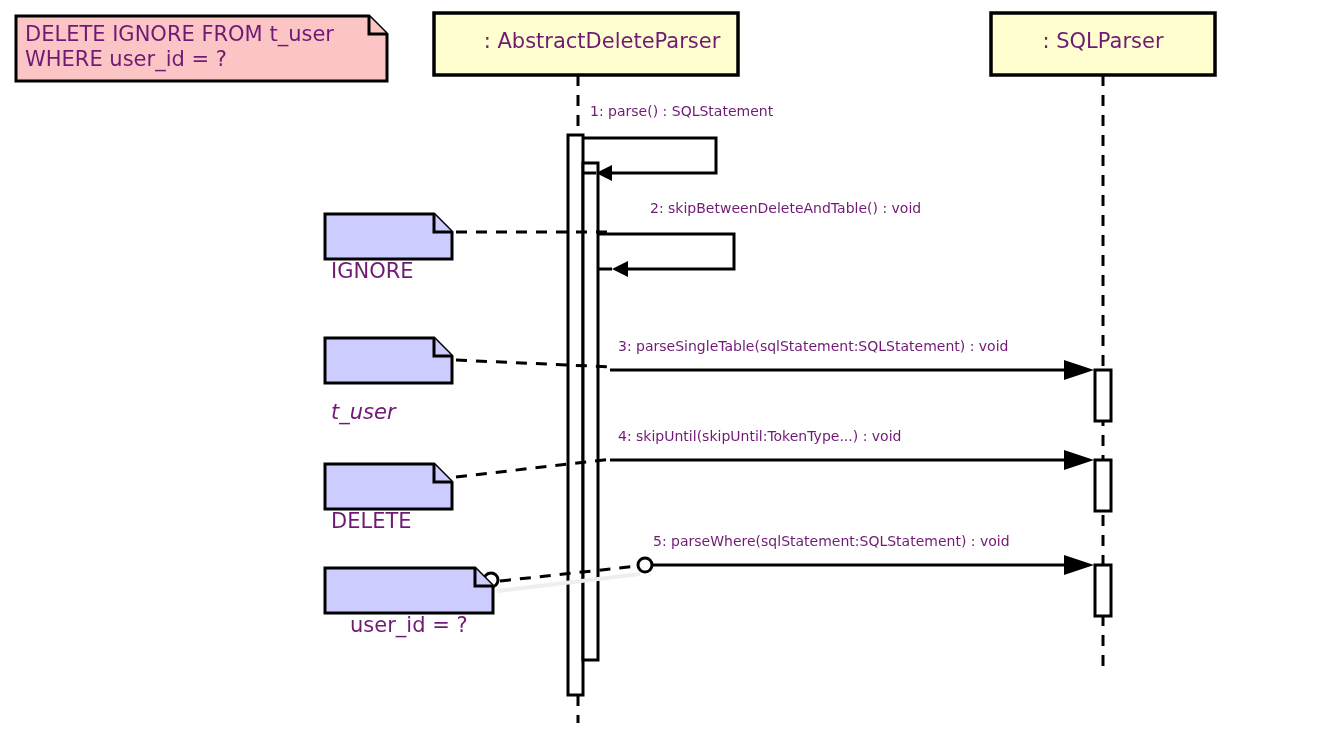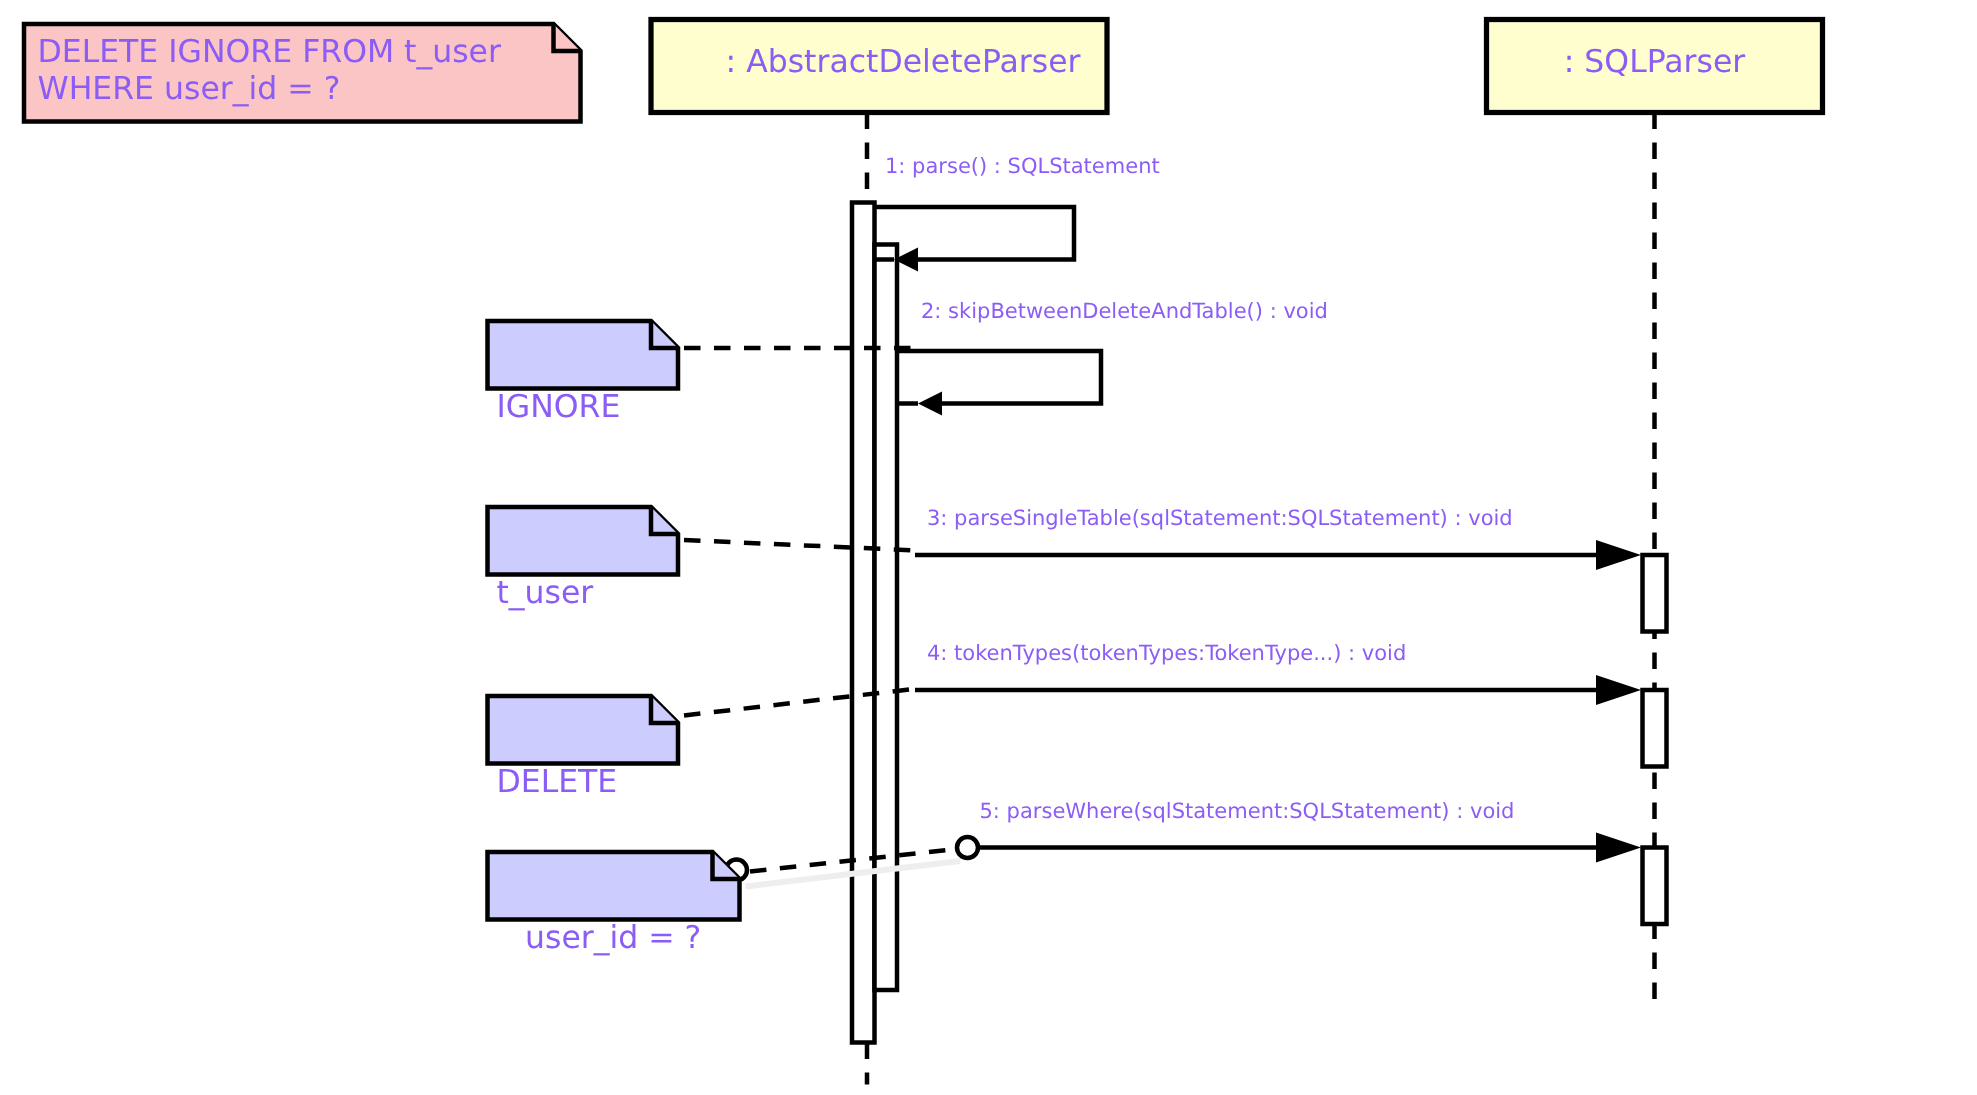--- a/index.html
+++ b/index.html
@@ -20,21 +20,21 @@
   #diagram-svg {
     position: absolute;
     left: 0;
     top: 0;
     width: 1318px;
     height: 730px;
   }
   .lbl {
     position: absolute;
     font-family: "DejaVu Sans", "Liberation Sans", sans-serif;
-    color: #8b5cf6;
+    color: #701a75;
     white-space: pre;
     line-height: 1.12;
   }
   .participant-label {
     font-size: 21px;
     text-align: center;
   }
   .msg-label {
     font-size: 14px;
   }
@@ -163,29 +163,29 @@
 
   <div class="lbl participant-label" style="left:434px; top:30px; width:336px;">: AbstractDeleteParser</div>
 
   <div class="lbl participant-label" style="left:991px; top:30px; width:224px;">: SQLParser</div>
 
   <div class="lbl note-label-sql" style="left:25px; top:22px;">DELETE IGNORE FROM t_user
 WHERE user_id = ?</div>
 
   <div class="lbl note-label" style="left:331px; top:221px;">IGNORE</div>
 
-  <div class="lbl note-label" style="left:331px; top:345px;">t_user</div>
+  <div class="lbl note-label" style="left:331px; top:362px;font-style:italic;">t_user</div>
 
   <div class="lbl note-label" style="left:331px; top:471px;">DELETE</div>
 
   <div class="lbl note-label" style="left:350px; top:575px;">user_id = ?</div>
 
   <div class="lbl msg-label" style="left:590px; top:104px;">1: parse() : SQLStatement</div>
 
-  <div class="lbl msg-label" style="left:614px; top:201px;text-align:right;">2: skipBetweenDeleteAndTable() : void</div>
+  <div class="lbl msg-label" style="left:650px; top:201px;text-align:right;">2: skipBetweenDeleteAndTable() : void</div>
 
   <div class="lbl msg-label" style="left:618px; top:339px;">3: parseSingleTable(sqlStatement:SQLStatement) : void</div>
 
-  <div class="lbl msg-label" style="left:618px; top:429px;">4: tokenTypes(tokenTypes:TokenType...) : void</div>
+  <div class="lbl msg-label" style="left:618px; top:429px;">4: skipUntil(skipUntil:TokenType...) : void</div>
 
   <div class="lbl msg-label" style="left:618px; top:534px;margin-left:35px;">5: parseWhere(sqlStatement:SQLStatement) : void</div>
 
 </div>
 
 </body></html>

